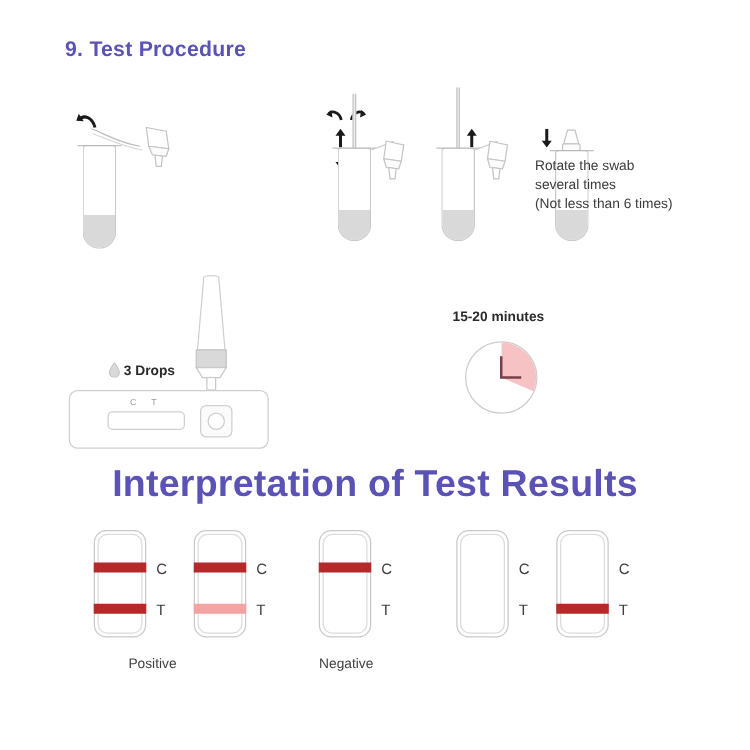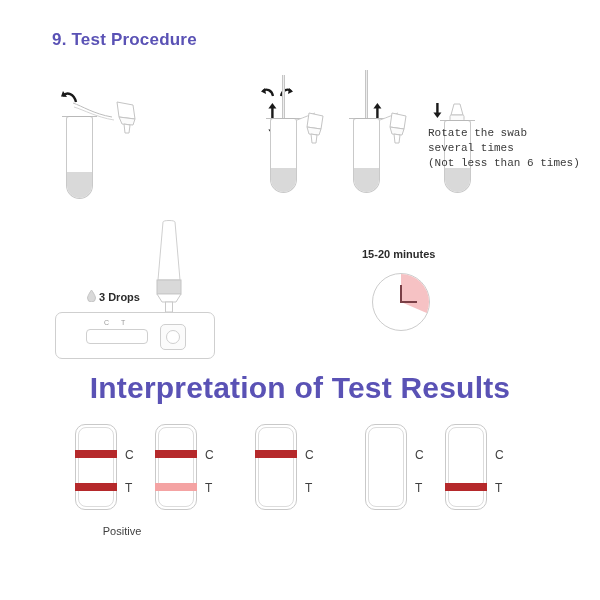--- a/index.html
+++ b/index.html
@@ -361,21 +361,21 @@
       </svg>
     </span>
 
     <span class="tube" style="left:18px; top:50px; width:27px; height:73px;">
       <span class="tube-rim"></span>
       <span class="tube-body"></span>
       <span class="tube-liquid" style="height:24px;"></span>
     </span>
   </span>
 
-  <div class="abs caption" style="left:168px; top:56px; width:160px;font-family:Liberation Mono, monospace;">Rotate the swab
+  <div class="abs caption" style="left:168px; top:56px; width:160px;">Rotate the swab
 several times
 (Not less than 6 times)</div>
 </div>
 
 <div class="abs" style="left:55px; top:220px; width:240px; height:140px;">
 
   <span class="abs" style="left:94px; top:0px; width:40px; height:100px;">
     <svg width="40" height="100" viewBox="0 0 40 100">
       <path d="M14 2 C14 0, 26 0, 26 2 L31 60 L9 60 Z" fill="#ffffff" stroke="#cfcfcf" stroke-width="1"></path>
       <rect x="8" y="60" width="24" height="14" fill="#d9d9d9" stroke="#c4c4c4" stroke-width="1"></rect>
@@ -440,20 +440,21 @@
 
 <div class="abs" style="left:250px; top:424px; width:110px; height:115px;">
 
   <span class="strip" style="left:5px; top:0px;">
     <span class="strip-inner"></span>
     <span class="band c band-strong"></span>
   </span>
   <span class="ct-letter" style="left:55px; top:24px;">C</span>
   <span class="ct-letter" style="left:55px; top:57px;">T</span>
 
+  <span class="result-label" style="left:-33px; top:101px;">Negative</span>
 </div>
 
 <div class="abs" style="left:360px; top:424px; width:170px; height:115px;">
 
   <span class="strip" style="left:5px; top:0px;">
     <span class="strip-inner"></span>
   </span>
   <span class="ct-letter" style="left:55px; top:24px;">C</span>
   <span class="ct-letter" style="left:55px; top:57px;">T</span>
 

